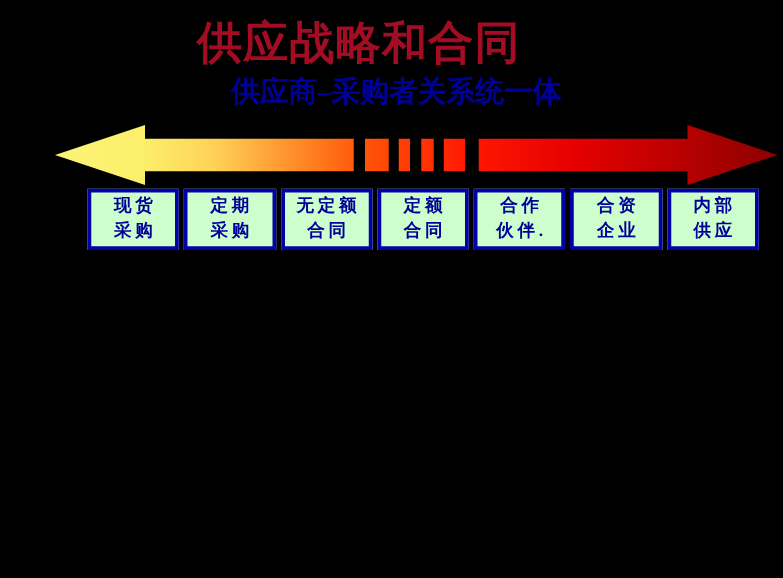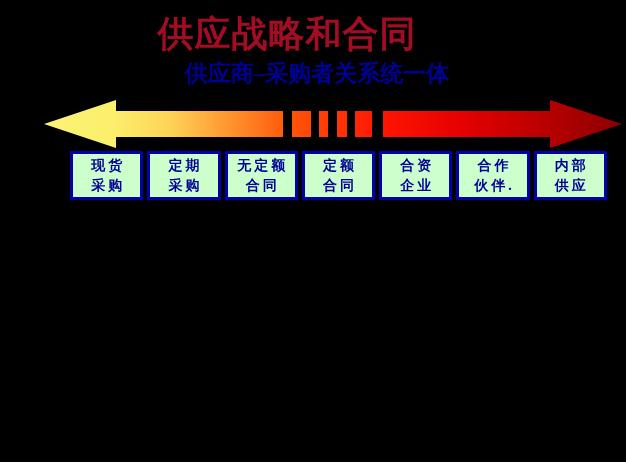--- a/index.html
+++ b/index.html
@@ -117,26 +117,26 @@
     </div>
     <div class="strategy-box">
       <span>无定额</span>
       <span>合同</span>
     </div>
     <div class="strategy-box">
       <span>定额</span>
       <span>合同</span>
     </div>
     <div class="strategy-box">
+      <span>合作</span>
+      <span>伙伴.</span>
+    </div>
+    <div class="strategy-box">
       <span>合资</span>
       <span>企业</span>
-    </div>
-    <div class="strategy-box">
-      <span>合作</span>
-      <span>伙伴.</span>
     </div>
     <div class="strategy-box">
       <span>内部</span>
       <span>供应</span>
     </div>
   </div>
 
 </div>
 
 </body></html>

